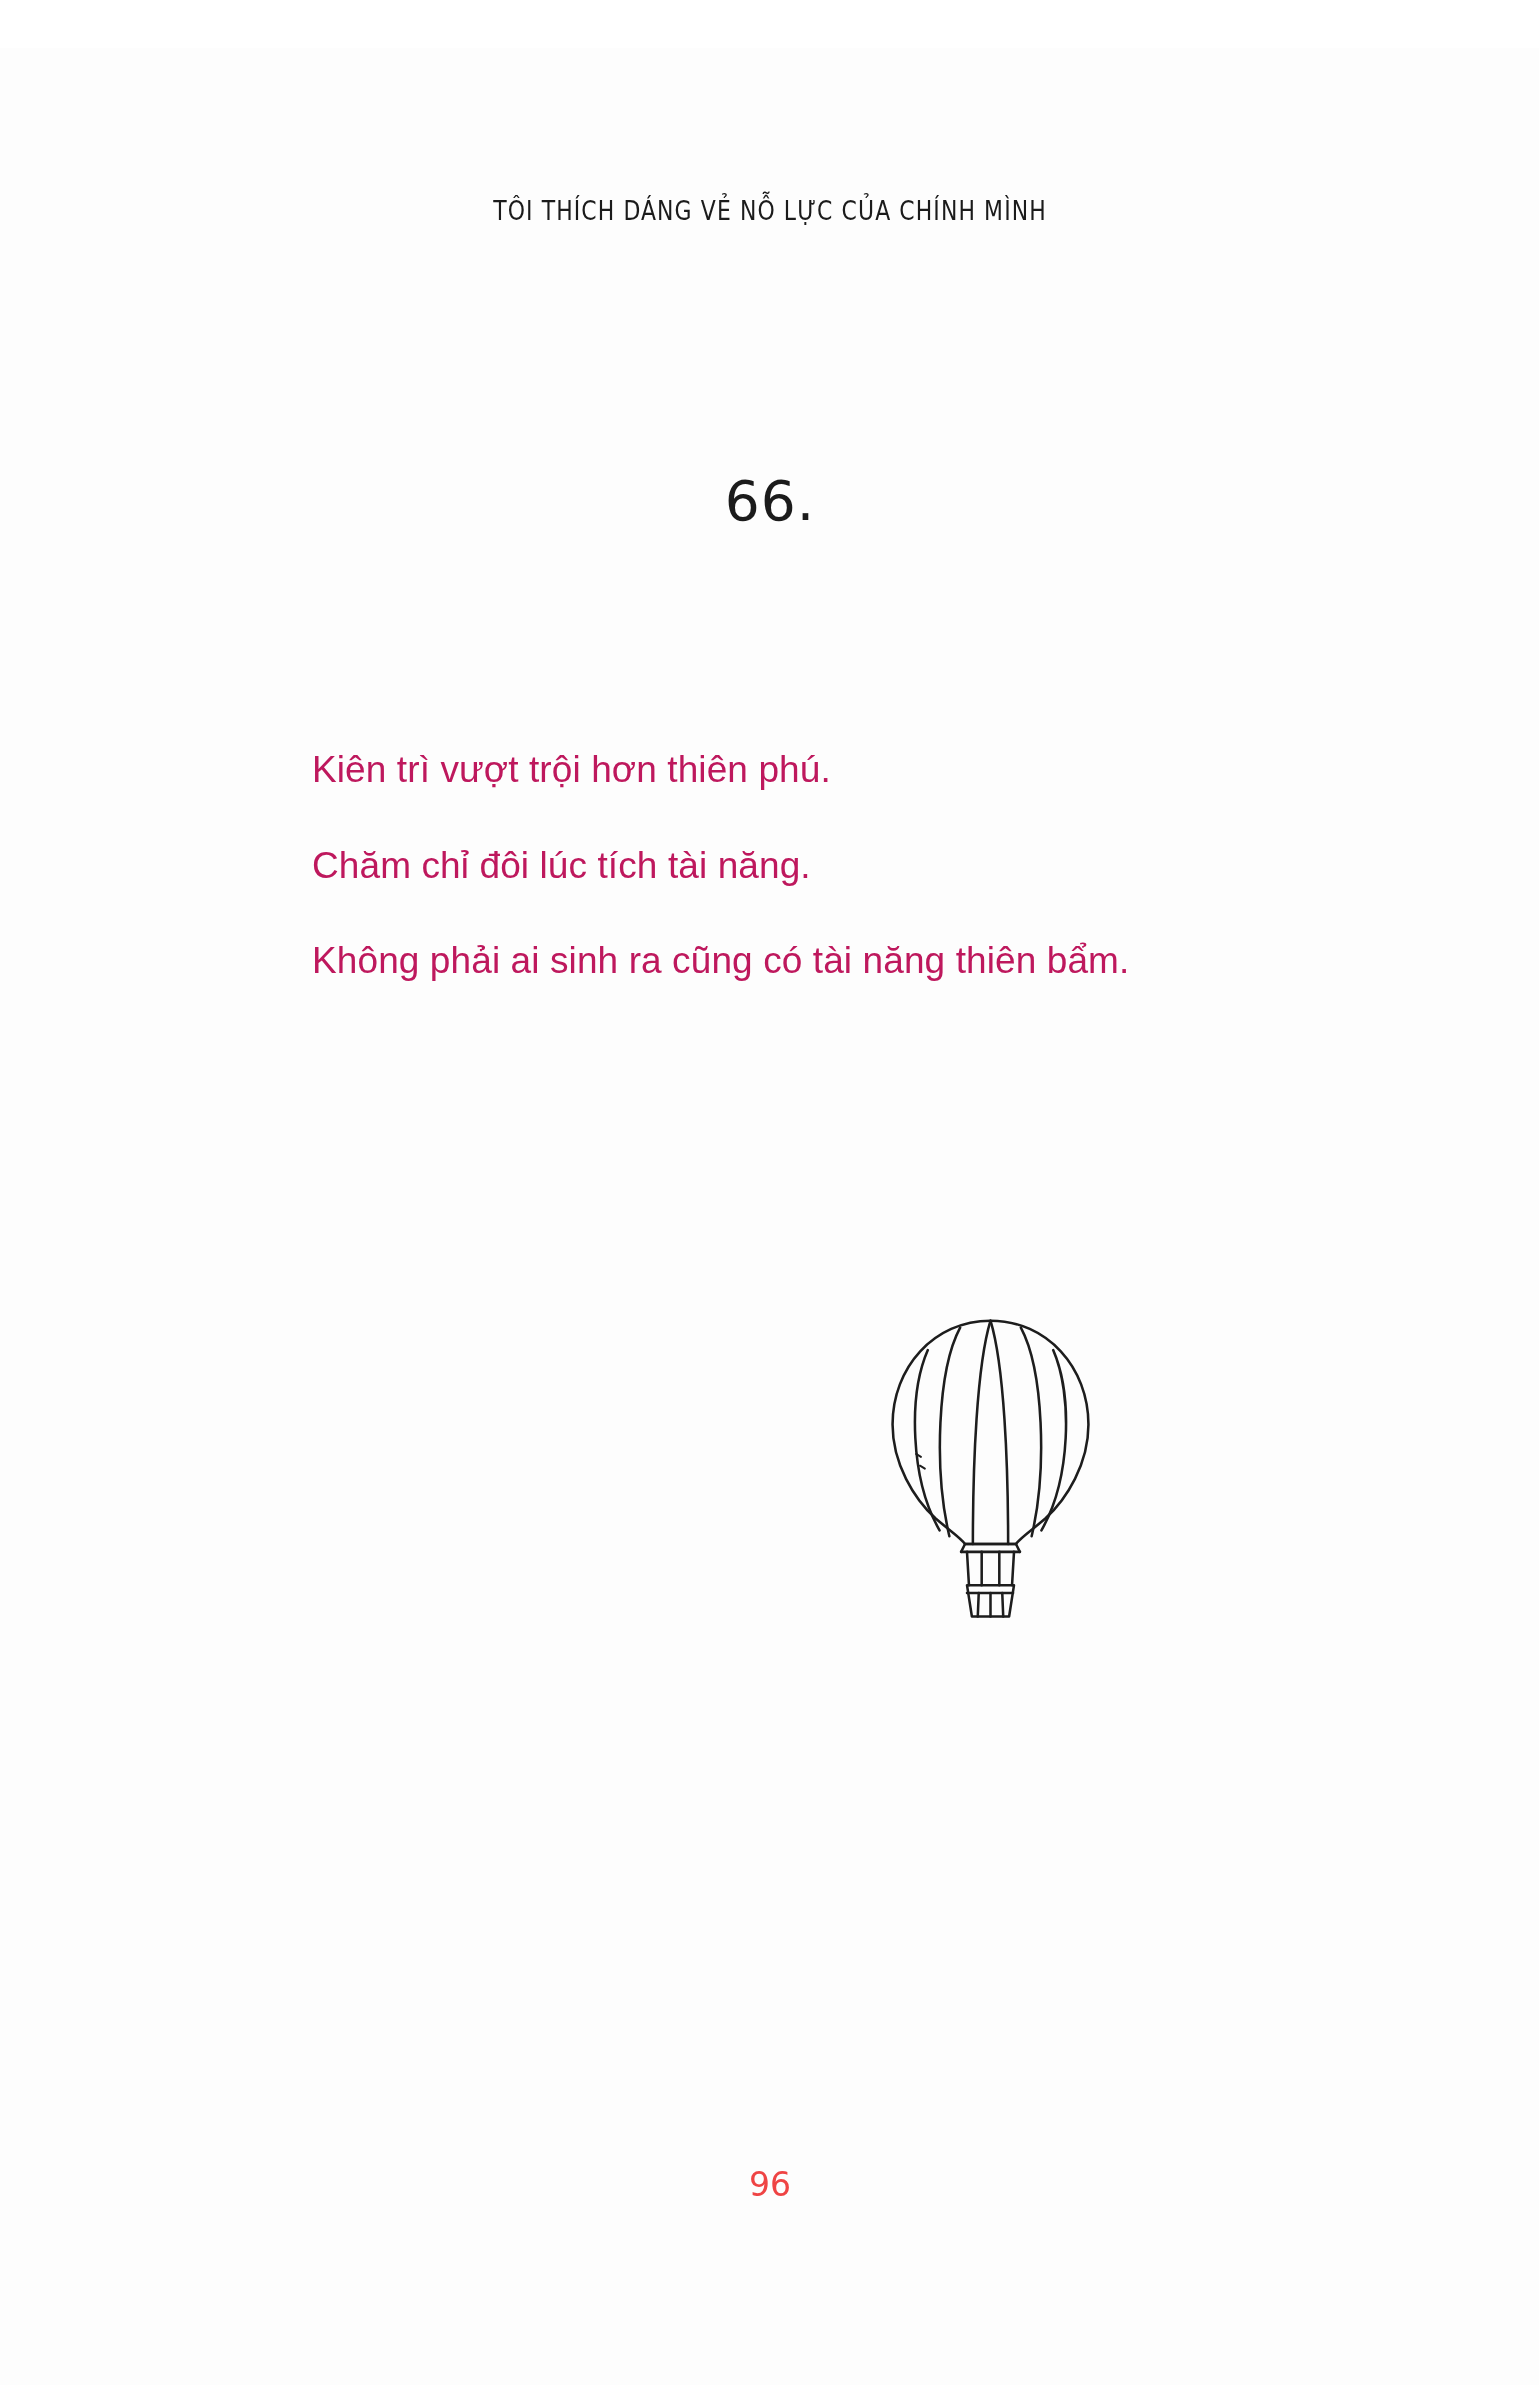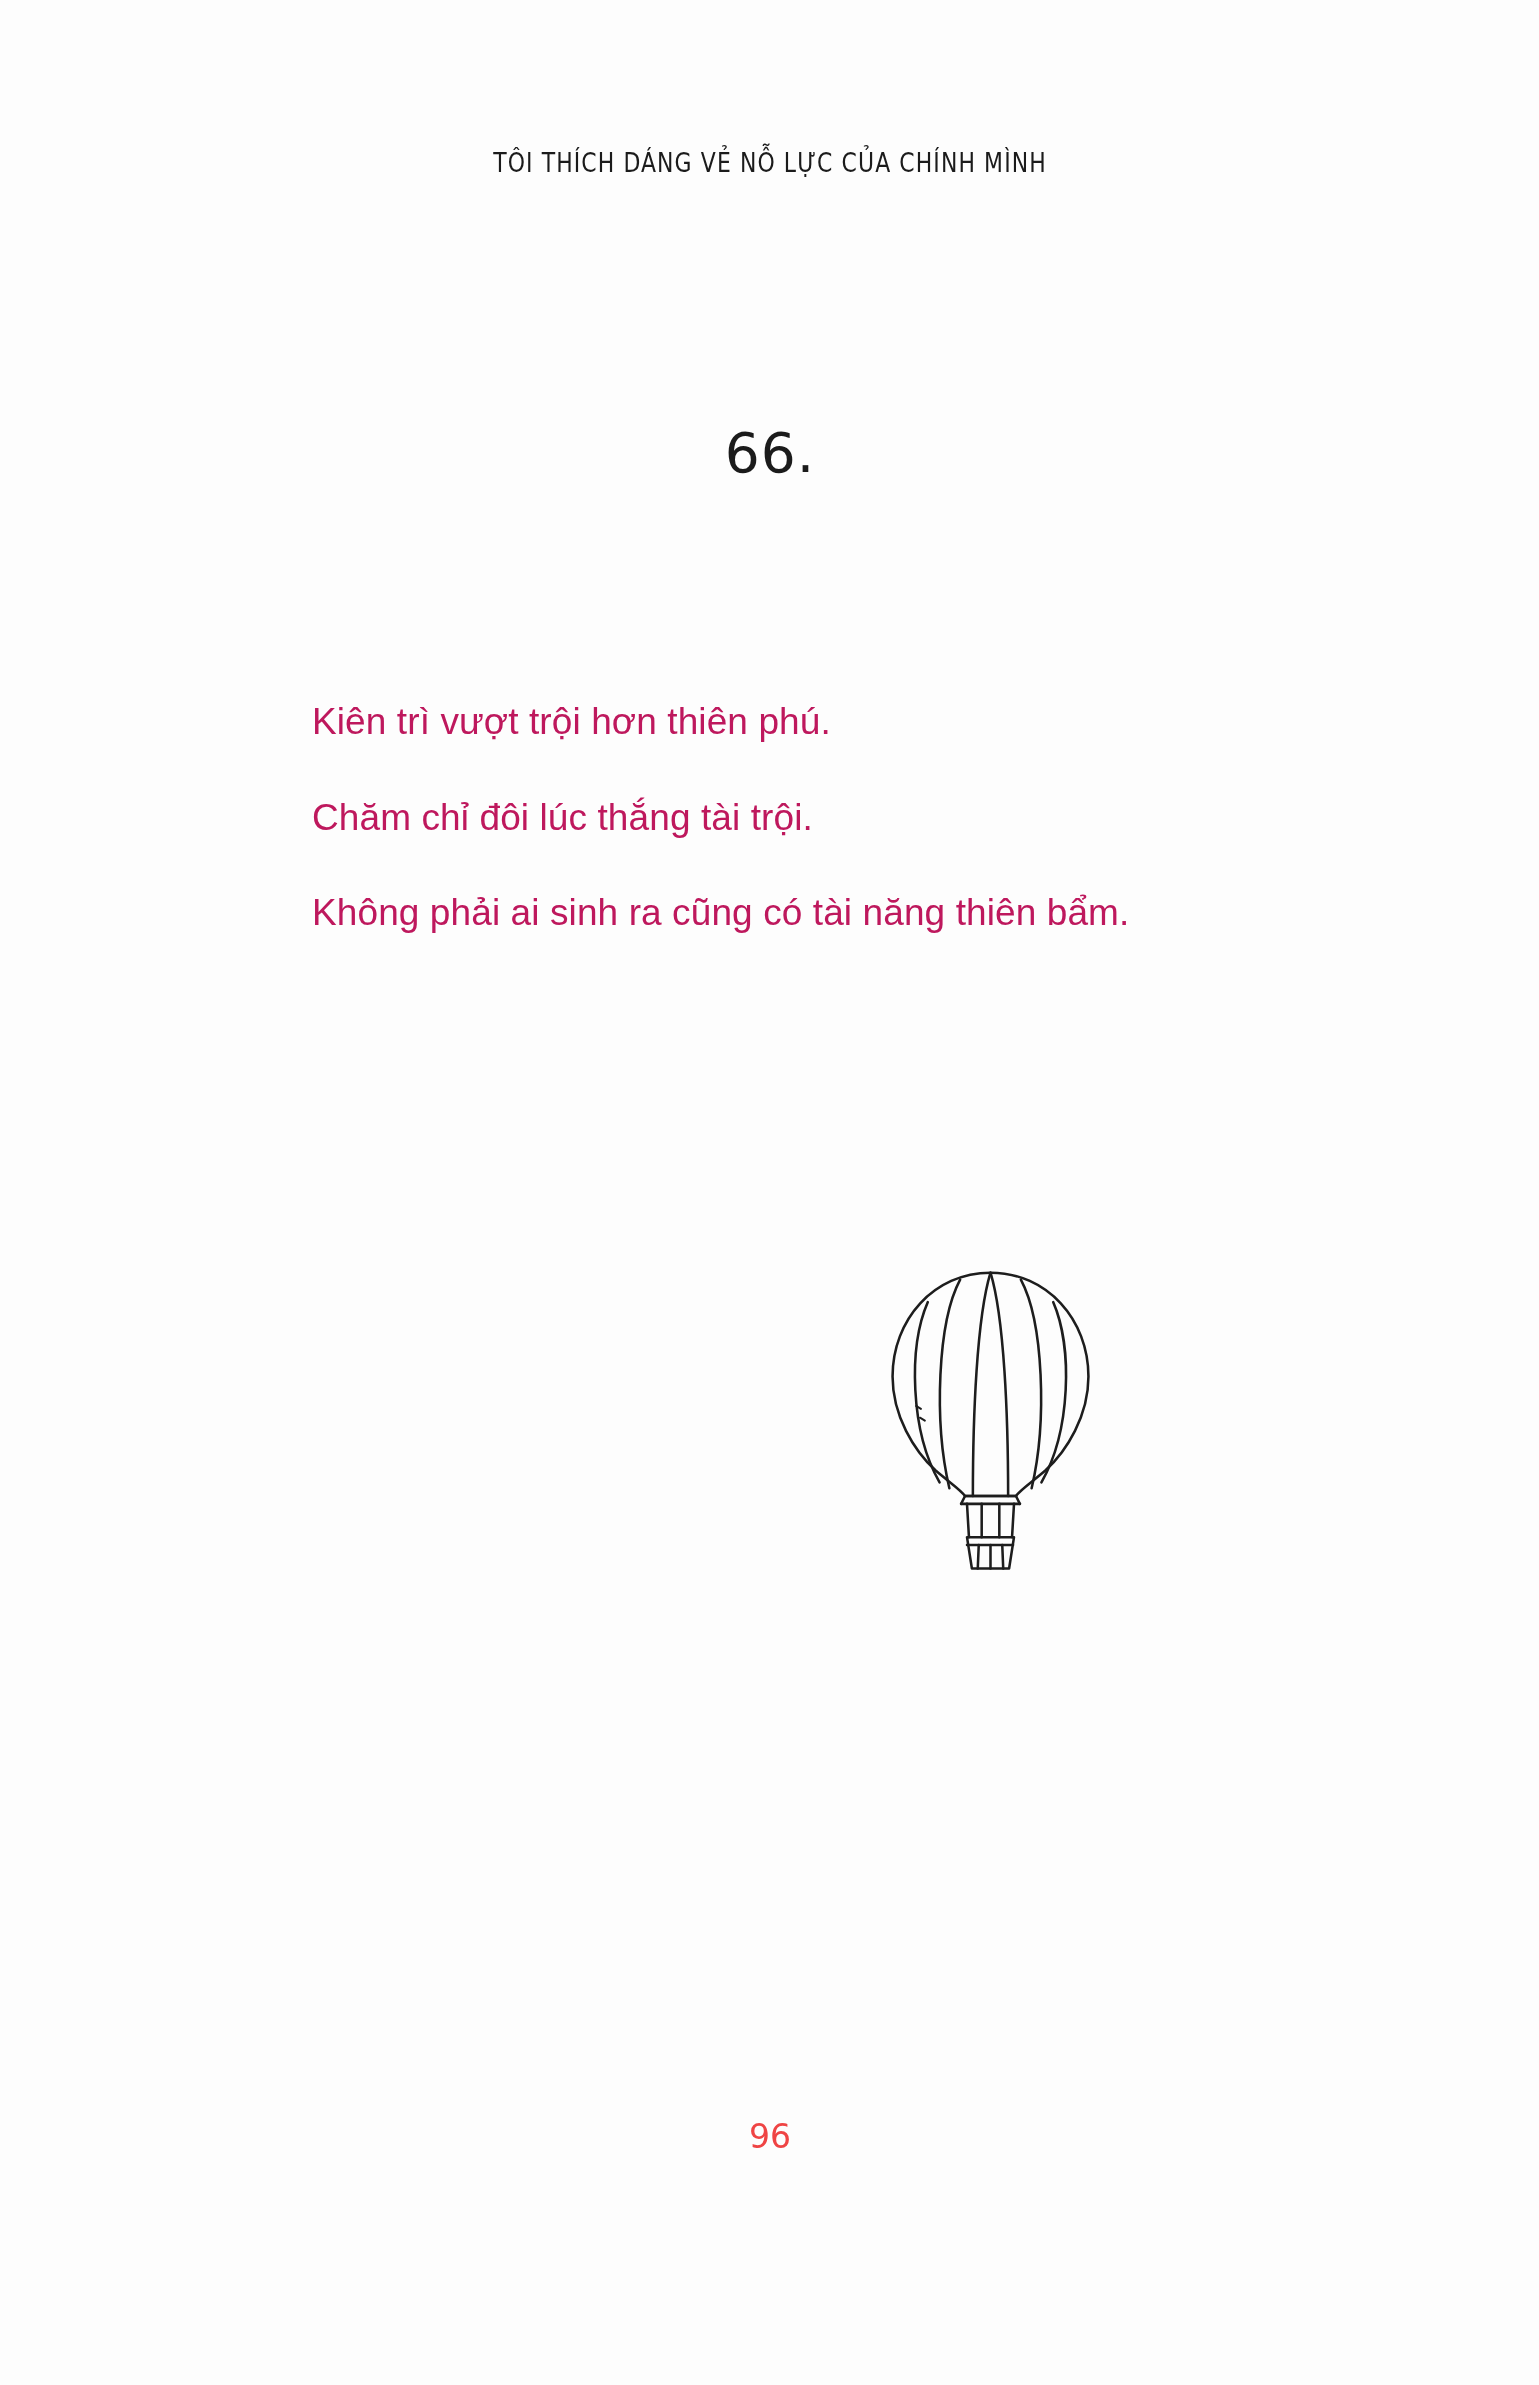--- a/index.html
+++ b/index.html
@@ -13,20 +13,21 @@
     position: relative;
     font-family: "Liberation Sans", sans-serif;
     color: #1a1a1a;
     overflow: hidden;
   }
 
   .page {
     position: absolute;
     inset: 0;
     background: #fdfdfd;
+    margin-top: 48px;
   }
 
   
   .running-head {
     position: absolute;
     top: 147px;
     left: 0;
     right: 0;
     text-align: center;
     font-family: "DejaVu Sans", sans-serif;
@@ -100,21 +101,21 @@
 <body>
 
 <div class="page">
 
   <div class="running-head">TÔI THÍCH DÁNG VẺ NỖ LỰC CỦA CHÍNH MÌNH</div>
 
   <div class="section-number">66.</div>
 
   <div class="body-block">
     <p>Kiên trì vượt trội hơn thiên phú.</p>
-    <p>Chăm chỉ đôi lúc thắng tài trội.</p>
+    <p>Chăm chỉ đôi lúc tích tài năng.</p>
     <p>Không phải ai sinh ra cũng có tài năng thiên bẩm.</p>
   </div>
 
   <div class="illustration">
     <svg viewBox="0 0 260 340" fill="none" xmlns="http://www.w3.org/2000/svg" stroke="#1d1d1d" stroke-width="2.6" stroke-linecap="round" stroke-linejoin="round">
 
       <path d="M130 14 C72 14 30 62 30 120 C30 160 52 196 74 216 C88 228 100 236 104 242
                L156 242 C160 236 172 228 186 216 C208 196 230 160 230 120 C230 62 188 14 130 14 Z"></path>
 
       <path d="M130 14 C116 60 112 160 112 242"></path>

